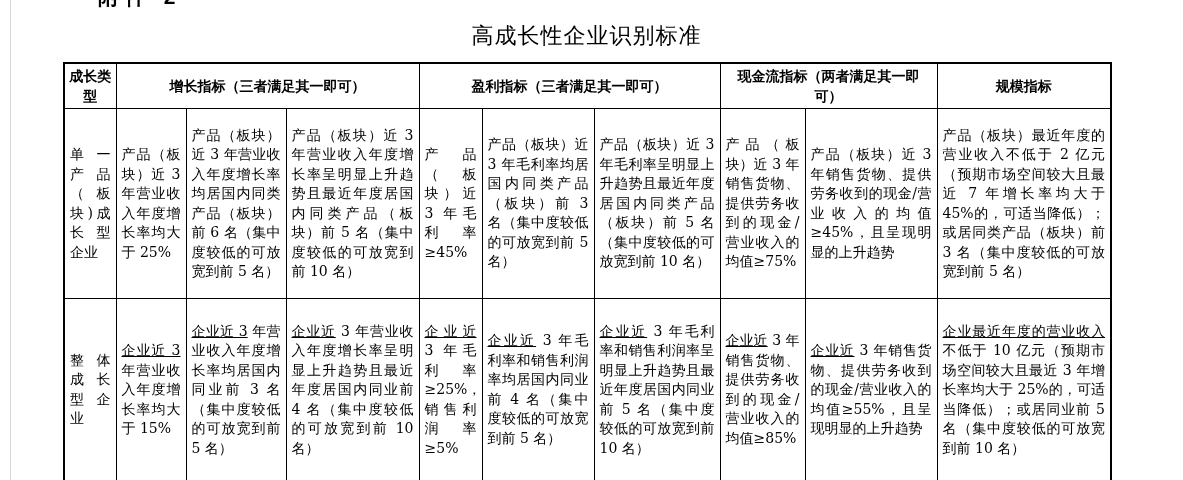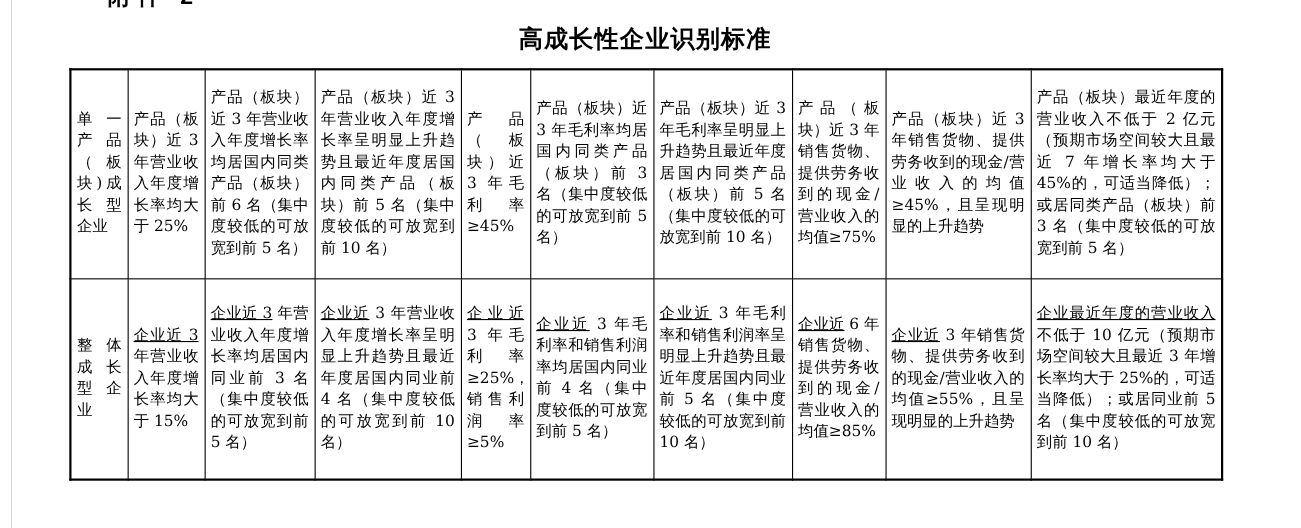--- a/index.html
+++ b/index.html
@@ -18,21 +18,21 @@
   }
   .attachment {
     position: absolute; left: 98px; top: -17px;
     font-family: "Liberation Sans", sans-serif;
     font-size: 21px; font-weight: bold; letter-spacing: 6px;
     white-space: nowrap;
   }
   .doc-title {
     position: absolute; left: 63px; top: 21px; width: 1047px;
     text-align: center;
-    font-size: 22px; font-weight: bold;
+    font-size: 22px; font-weight: normal;
     font-family: "DejaVu Serif", "Liberation Serif", serif;
     letter-spacing: 1px;
   }
   table.criteria {
     position: absolute; left: 63px; top: 62px; width: 1047px;
     border-collapse: collapse; table-layout: fixed;
     border: 2px solid #000;
   }
   .criteria th, .criteria td {
     border: 1px solid #000;
@@ -74,20 +74,27 @@
       <col style="width:100px">
       <col style="width:133px">
     <col style="width:63px">
       <col style="width:112px">
       <col style="width:126px">
     <col style="width:85px">
       <col style="width:132px">
       <col style="width:174px">
   </colgroup>
   <tbody>
+    <tr class="hdr">
+      <th>成长类型</th>
+      <th colspan="3">增长指标（三者满足其一即可）</th>
+      <th colspan="3">盈利指标（三者满足其一即可）</th>
+      <th colspan="2">现金流指标（两者满足其一即可）</th>
+      <th>规模指标</th>
+    </tr>
 
     <tr class="row-1">
       <td>单一产品（板块)成长型企业</td>
       <td><span class="u"></span><span>产品（板块）近 3 年营业收入年度增长率均大于 25%</span></td>
       <td><span class="u"></span><span>产品（板块）近 3 年营业收入年度增长率均居国内同类产品（板块）前 6 名（集中度较低的可放宽到前 5 名）</span></td>
       <td><span class="u"></span><span>产品（板块）近 3 年营业收入年度增长率呈明显上升趋势且最近年度居国内同类产品（板块）前 5 名（集中度较低的可放宽到前 10 名）</span></td>
       <td><span class="u"></span><span>产品（板块）近 3 年毛利率≥45%</span></td>
       <td><span class="u"></span><span>产品（板块）近 3 年毛利率均居国内同类产品（板块）前 3 名（集中度较低的可放宽到前 5 名）</span></td>
       <td><span class="u"></span><span>产品（板块）近 3 年毛利率呈明显上升趋势且最近年度居国内同类产品（板块）前 5 名（集中度较低的可放宽到前 10 名）</span></td>
       <td><span class="u"></span><span>产品（板块）近 3 年销售货物、提供劳务收到的现金/营业收入的均值≥75%</span></td>
@@ -96,18 +103,18 @@
     </tr>
 
     <tr class="row-2">
       <td>整体成长型企业</td>
       <td><span class="u">企业近 3</span><span> 年营业收入年度增长率均大于 15%</span></td>
       <td><span class="u">企业近 3</span><span> 年营业收入年度增长率均居国内同业前 3 名（集中度较低的可放宽到前 5 名）</span></td>
       <td><span class="u">企业近</span><span> 3 年营业收入年度增长率呈明显上升趋势且最近年度居国内同业前 4 名（集中度较低的可放宽到前 10 名）</span></td>
       <td><span class="u">企业近</span><span> 3 年毛利率≥25%，销售利润率≥5%</span></td>
       <td><span class="u">企业近</span><span> 3 年毛利率和销售利润率均居国内同业前 4 名（集中度较低的可放宽到前 5 名）</span></td>
       <td><span class="u">企业近</span><span> 3 年毛利率和销售利润率呈明显上升趋势且最近年度居国内同业前 5 名（集中度较低的可放宽到前 10 名）</span></td>
-      <td><span class="u">企业近</span><span> 6 年销售货物、提供劳务收到的现金/营业收入的均值≥85%</span></td>
+      <td><span class="u">企业近</span><span> 3 年销售货物、提供劳务收到的现金/营业收入的均值≥85%</span></td>
       <td><span class="u">企业近</span><span> 3 年销售货物、提供劳务收到的现金/营业收入的均值≥55%，且呈现明显的上升趋势</span></td>
       <td><span class="u">企业最近年度的营业收入</span><span>不低于 10 亿元（预期市场空间较大且最近 3 年增长率均大于 25%的，可适当降低）；或居同业前 5 名（集中度较低的可放宽到前 10 名）</span></td>
     </tr>
   </tbody>
 </table>
 
 </body></html>

